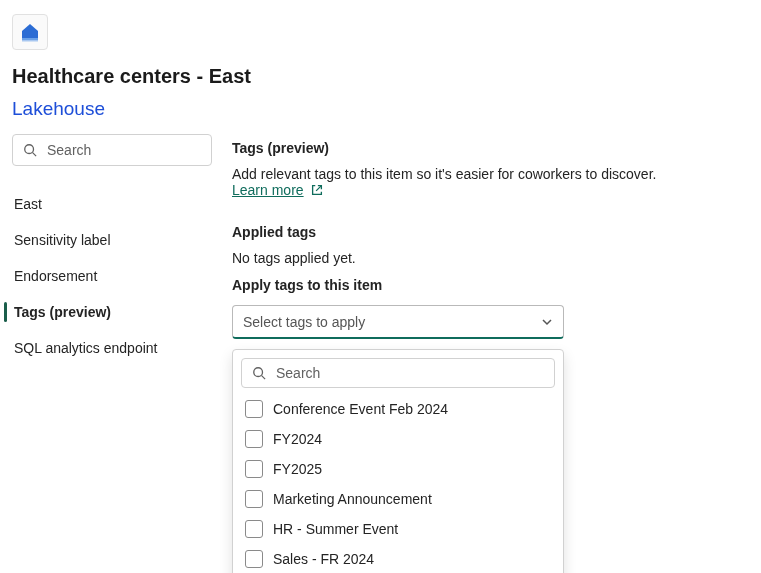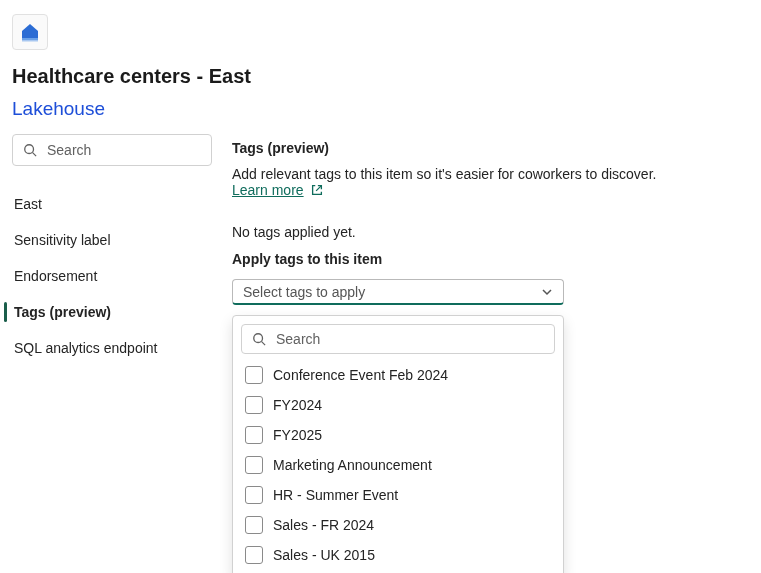--- a/index.html
+++ b/index.html
@@ -134,21 +134,21 @@
   }
 
   .apply-title {
     font-weight: 600;
     margin-bottom: 12px;
   }
 
   
   .combo {
     width: 332px;
-    height: 26px;
+    height: 34px;
     border: 1px solid #b9b9b9;
     border-bottom: 2px solid #0f6c5c;
     border-radius: 4px;
     display: flex;
     align-items: center;
     justify-content: space-between;
     padding: 0 10px;
     color: #555;
     cursor: pointer;
     background: #fff;
@@ -248,20 +248,21 @@
         <span class="ext-icon">
           <svg width="14" height="14" viewBox="0 0 16 16" fill="none" stroke="#0f6c5c" stroke-width="1.5">
             <path d="M6 3 H3 V13 H13 V10"></path>
             <path d="M9 3 H13 V7"></path>
             <path d="M13 3 L7 9"></path>
           </svg>
         </span>
       </a>
     </div>
 
+    <div class="applied-title">Applied tags</div>
     <div class="applied-none">No tags applied yet.</div>
 
     <div class="apply-title">Apply tags to this item</div>
 
     <div class="combo">
       <span>Select tags to apply</span>
       <span>
         <svg width="12" height="12" viewBox="0 0 12 12" fill="none" stroke="#555" stroke-width="1.5">
           <path d="M2 4 L6 8 L10 4"></path>
         </svg>

